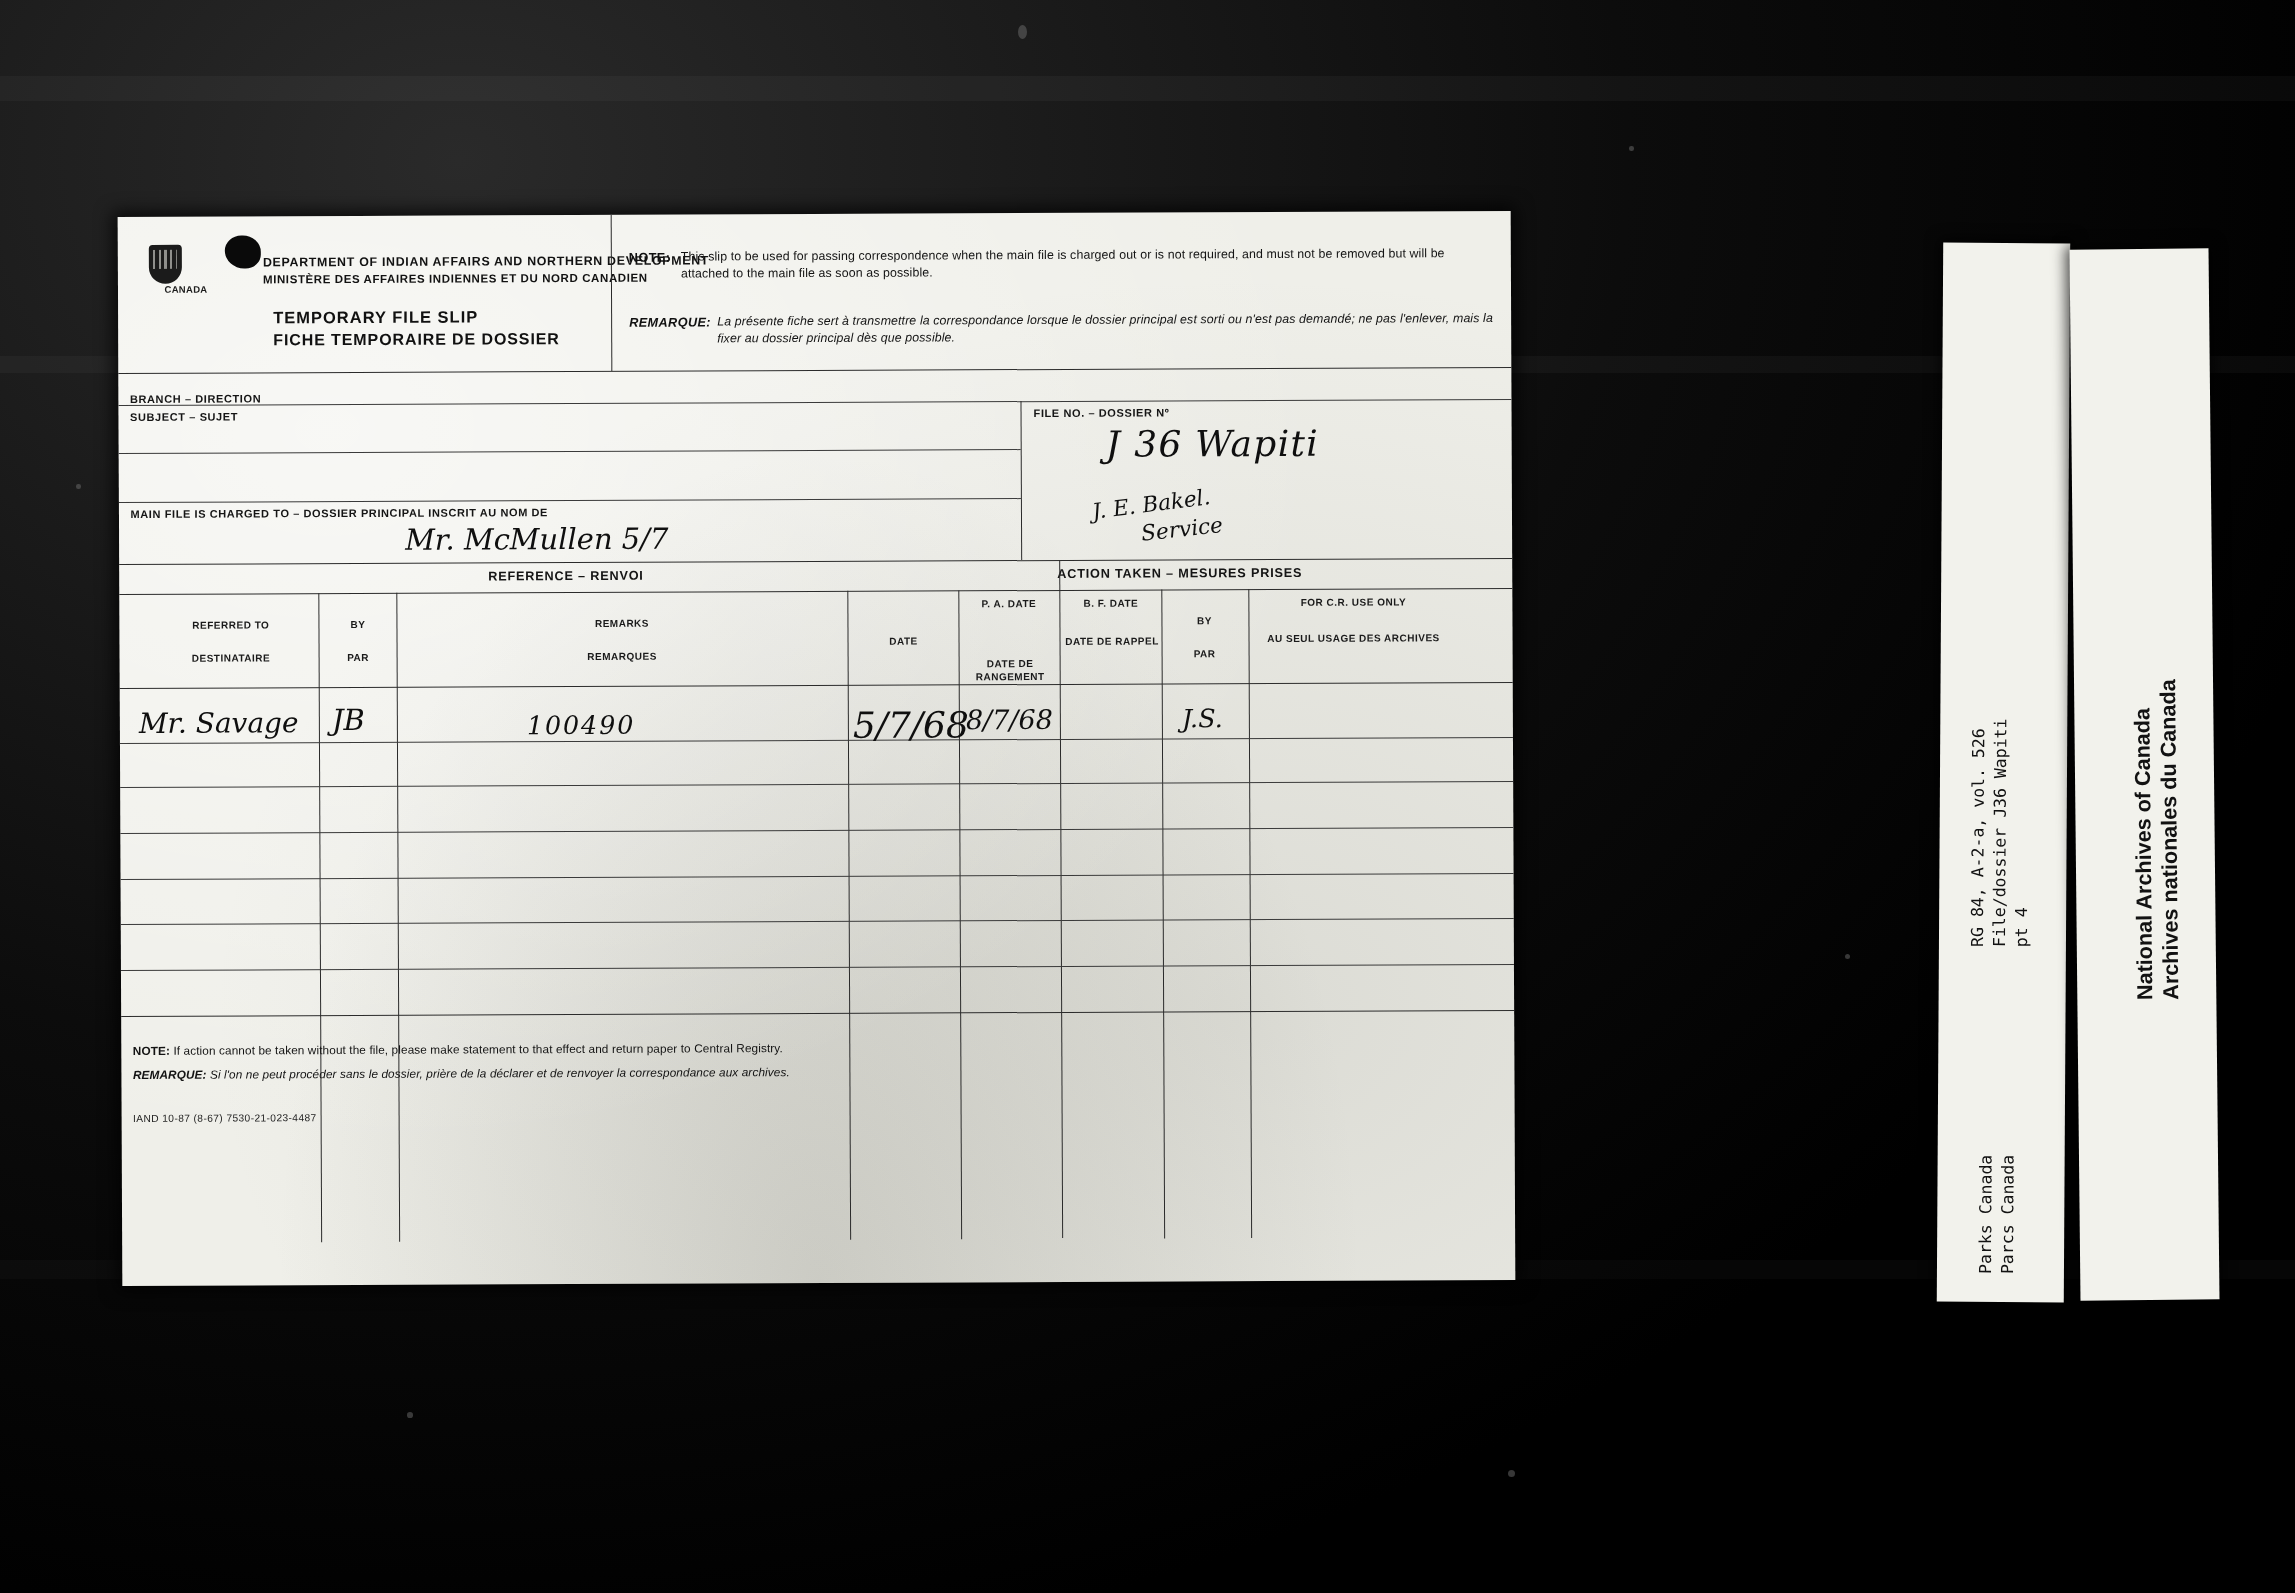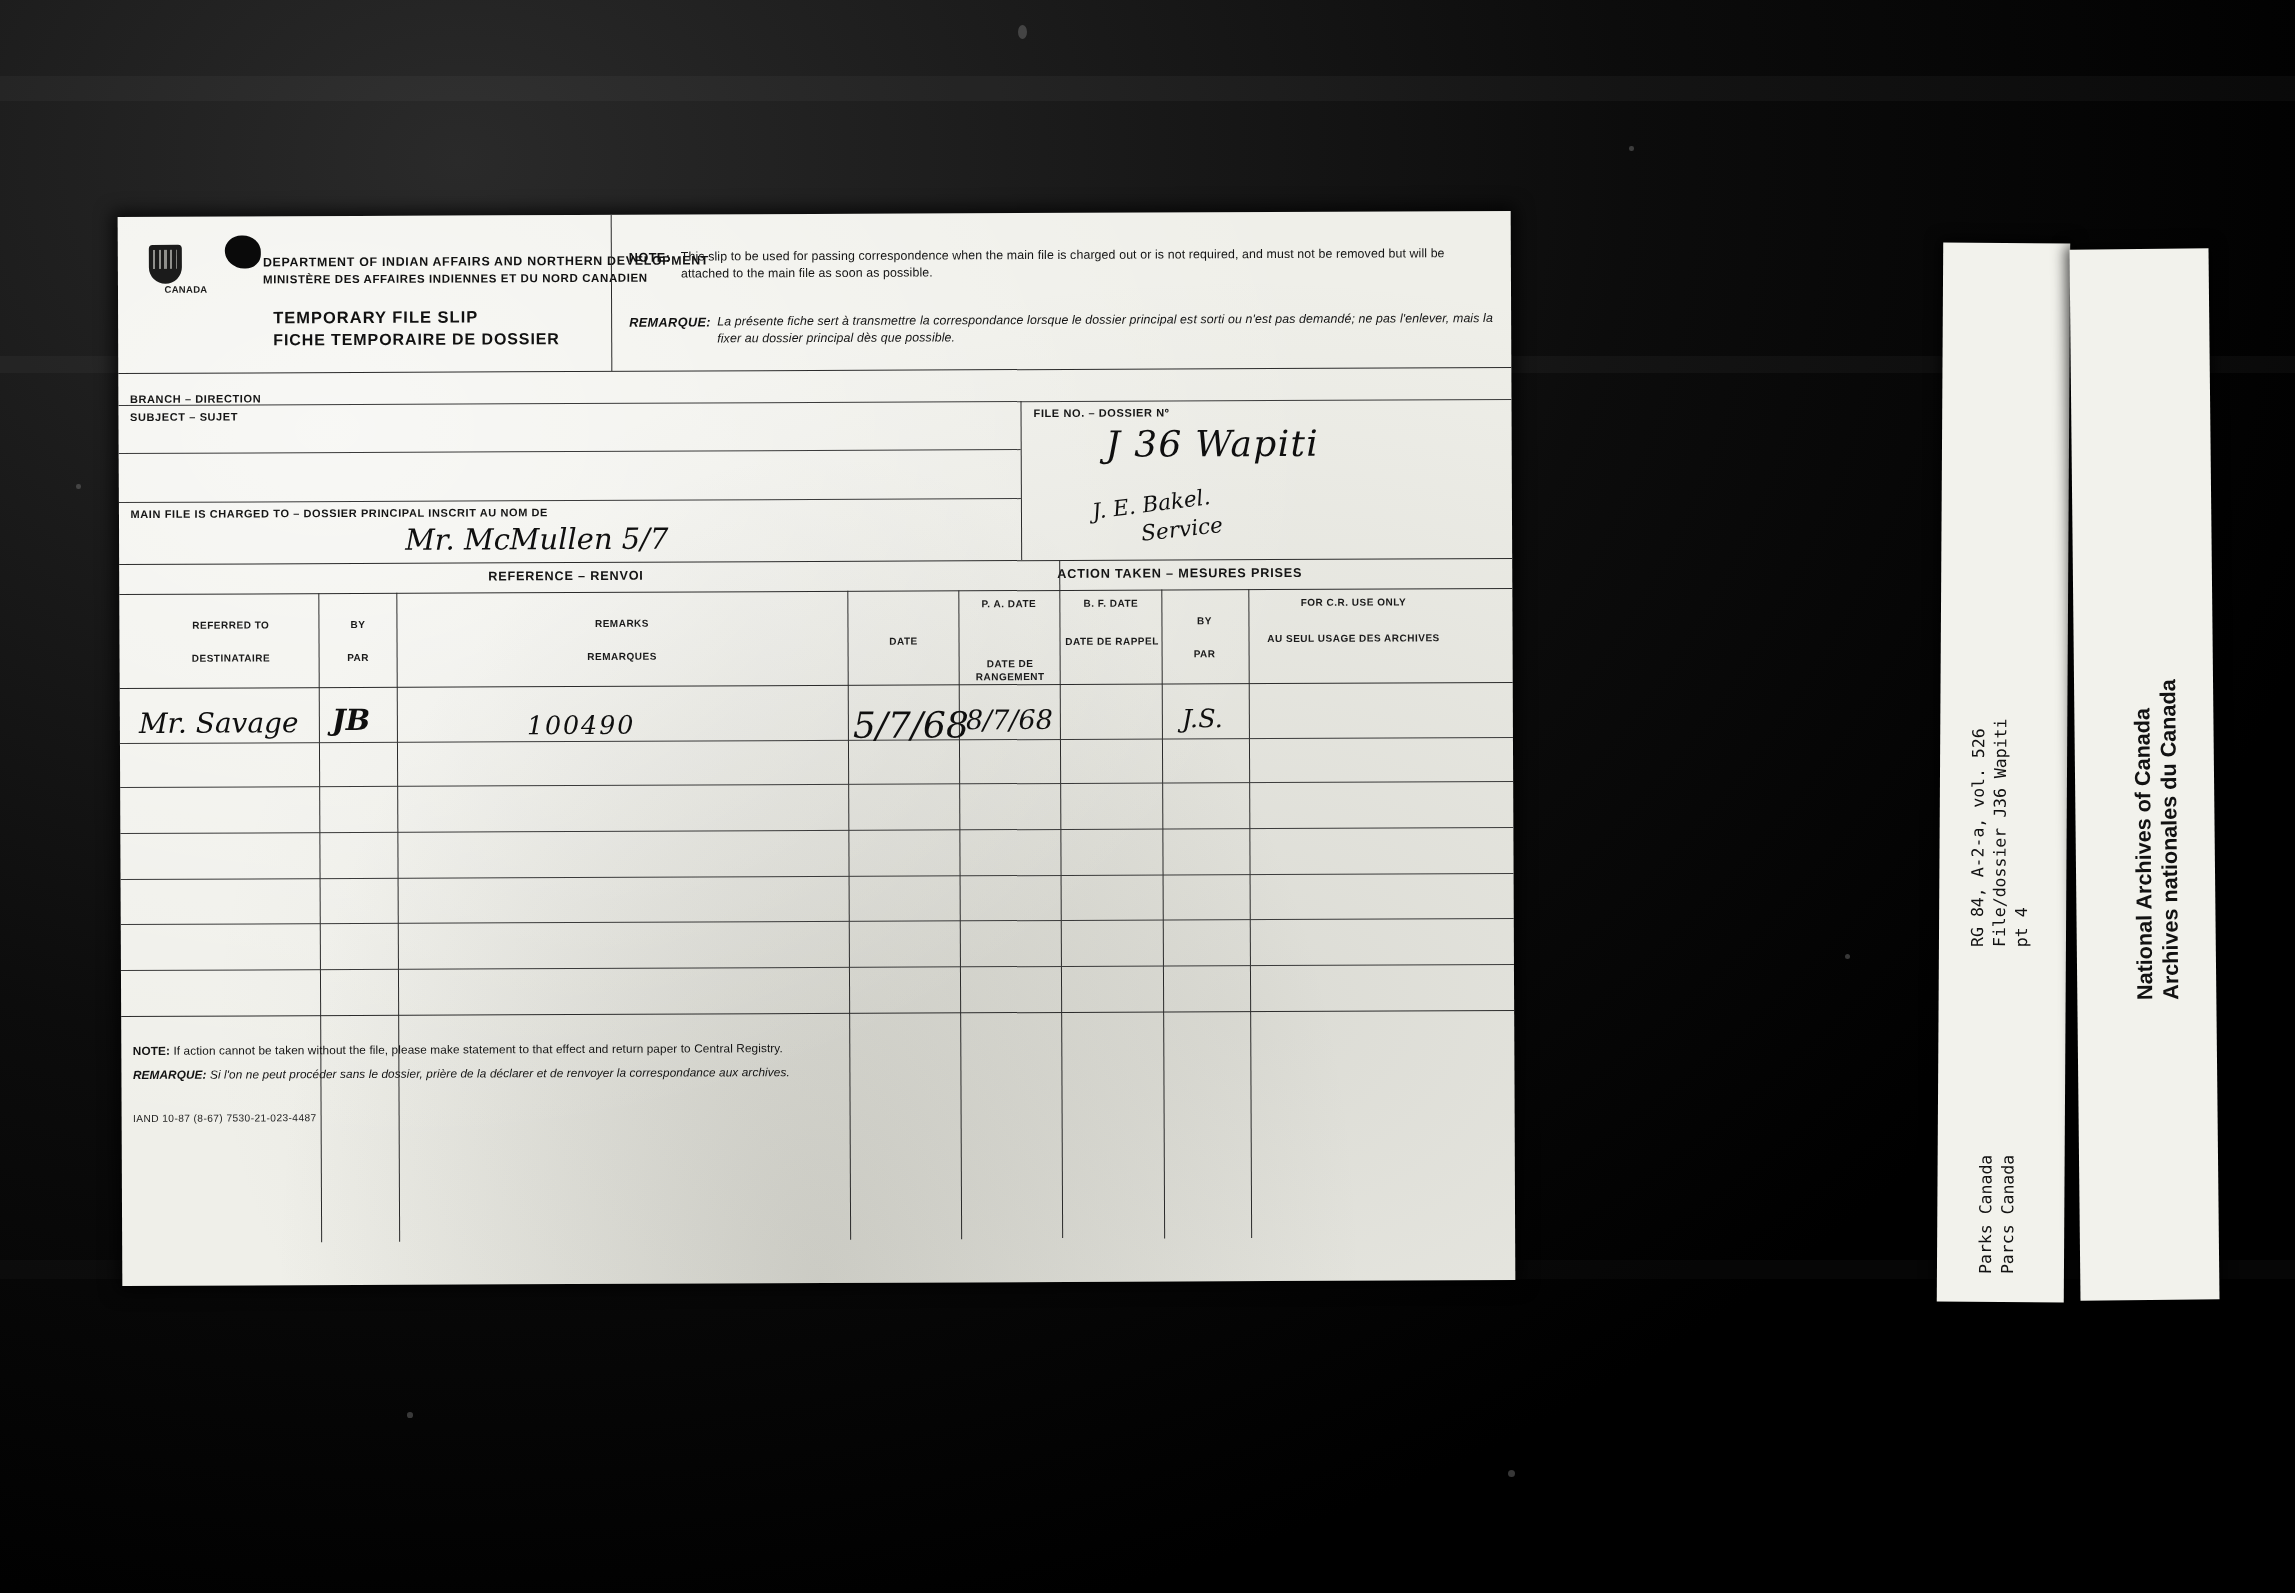--- a/index.html
+++ b/index.html
@@ -208,21 +208,21 @@
   <div class="hline thin" style="top:570px;"></div>
   <div class="hline thin" style="top:616px;"></div>
   <div class="hline thin" style="top:662px;"></div>
   <div class="hline thin" style="top:707px;"></div>
   <div class="hline thin" style="top:753px;"></div>
   <div class="hline" style="top:799px;"></div>
 
   <div class="hand" style="left:0;top:0;width:0;height:0;"></div>
 
   <div class="hand" style="left:19px;top:490px;font-size:28px;">Mr. Savage</div>
-  <div class="hand" style="left:212px;top:487px;font-size:29px;font-weight:700;">JB</div>
+  <div class="hand" style="left:212px;top:487px;font-size:29px;font-weight:400;">JB</div>
   <div class="hand" style="left:407px;top:495px;font-size:25.4px;letter-spacing:1.9px;">100490</div>
   <div class="hand" style="left:733px;top:491px;font-size:36px;">5/7/68</div>
   <div class="hand" style="left:846px;top:491px;font-size:27px;">8/7/68</div>
   <div class="hand" style="left:949px;top:491px;font-size:27px;"></div>
   <div class="hand" style="left:1062px;top:491px;font-size:25.4px;">J.S.</div>
   <div class="hand" style="left:1145px;top:491px;font-size:25.4px;"></div>
 
   <div class="fnote" style="left:11.5px;top:827px;">
     <b>NOTE:</b>
     <span>If action cannot be taken without the file, please make statement to that effect and return paper to Central Registry.</span>

